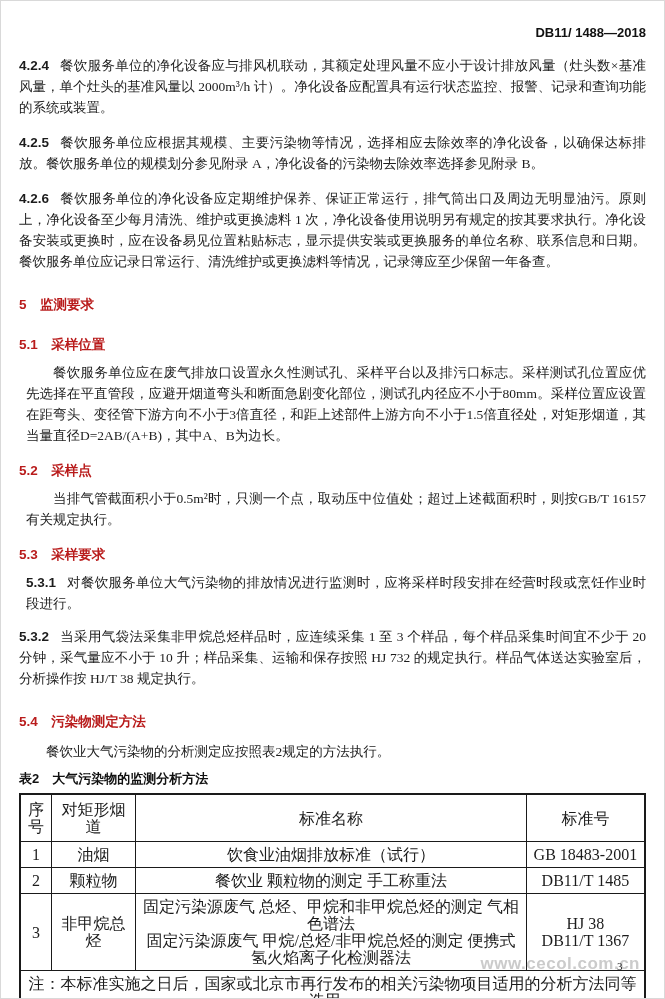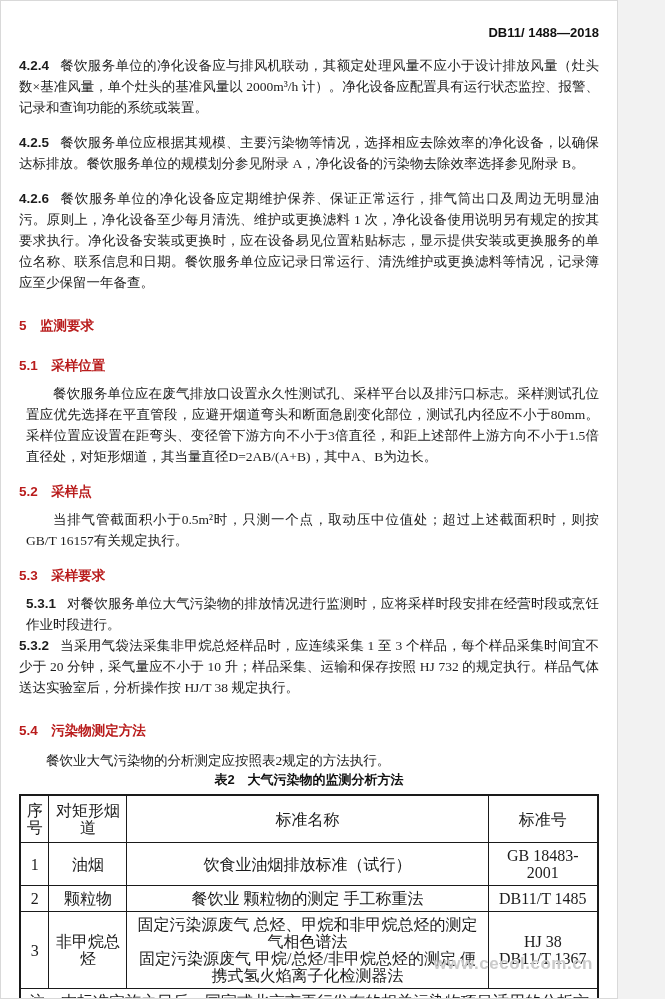--- a/index.html
+++ b/index.html
@@ -3,21 +3,21 @@
 <meta charset="utf-8">
 <style>
   html, body { margin: 0; padding: 0; }
   body {
     width: 665px; height: 999px;
     background: #f2f2f2;
     font-family: "Liberation Serif", "DejaVu Serif", serif;
   }
   .page {
     box-sizing: border-box;
-    width: 618px; height: 999px;
+    width: 665px; height: 999px;
     background: #ffffff;
     border: 1px solid #d9d9d9;
     position: relative;
     overflow: hidden;
     color: #1c1c1c;
   }
   .content { padding: 0 18px; }
 
   .doc-header {
     padding-top: 24px;
@@ -48,26 +48,26 @@
     font-weight: bold;
     font-size: 13.5px;
     line-height: 18px;
     color: #b91c1c;
   }
   .heading .hnum { margin-right: 1em; }
 
   .mt24 { margin-top: 24px; }
   .mt22 { margin-top: 22px; }
   .mt16 { margin-top: 16px; }
-  .mt12 { margin-top: 0; }
+  .mt12 { margin-top: 12px; }
   .mt10 { margin-top: 10px; }
   .mt8  { margin-top: 8px; margin-left: 7px; }
 
   .table-title {
-    text-align: center;
+    margin-top: 8px;
     font-family: "Liberation Sans", "DejaVu Sans", sans-serif;
     font-weight: bold;
     font-size: 13px;
     line-height: 18px;
     color: #111;
   }
   .table-title .tnum { margin-right: 1em; }
 
   table.std {
     margin-top: 5px;

